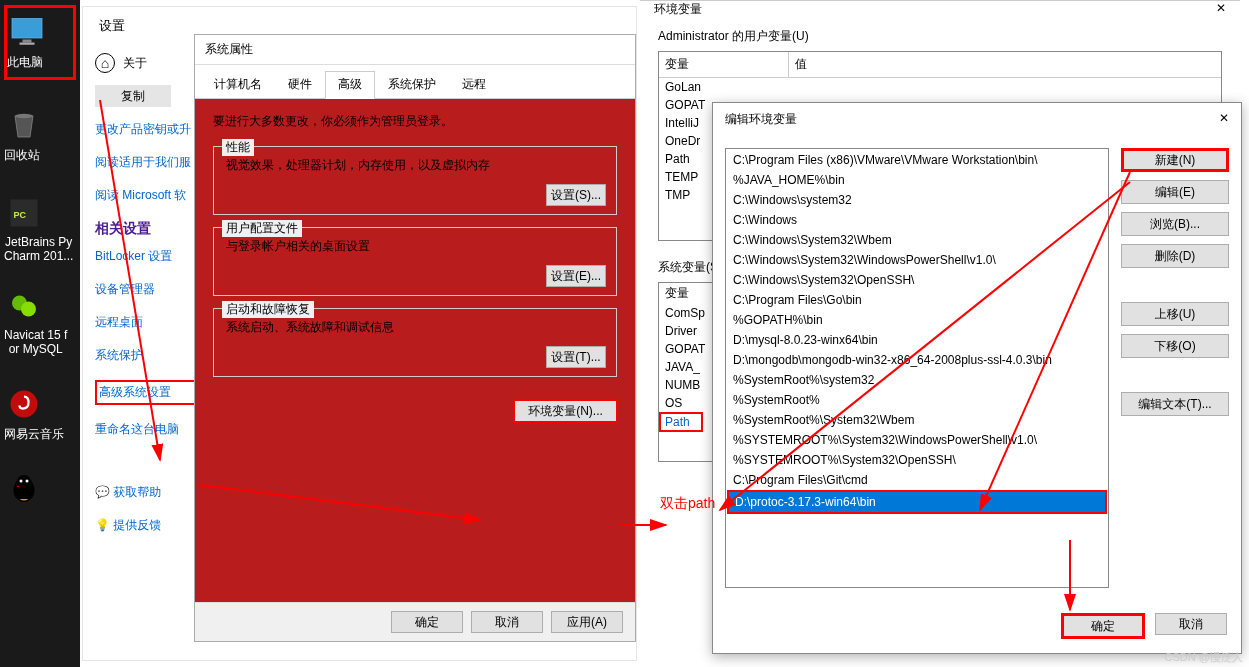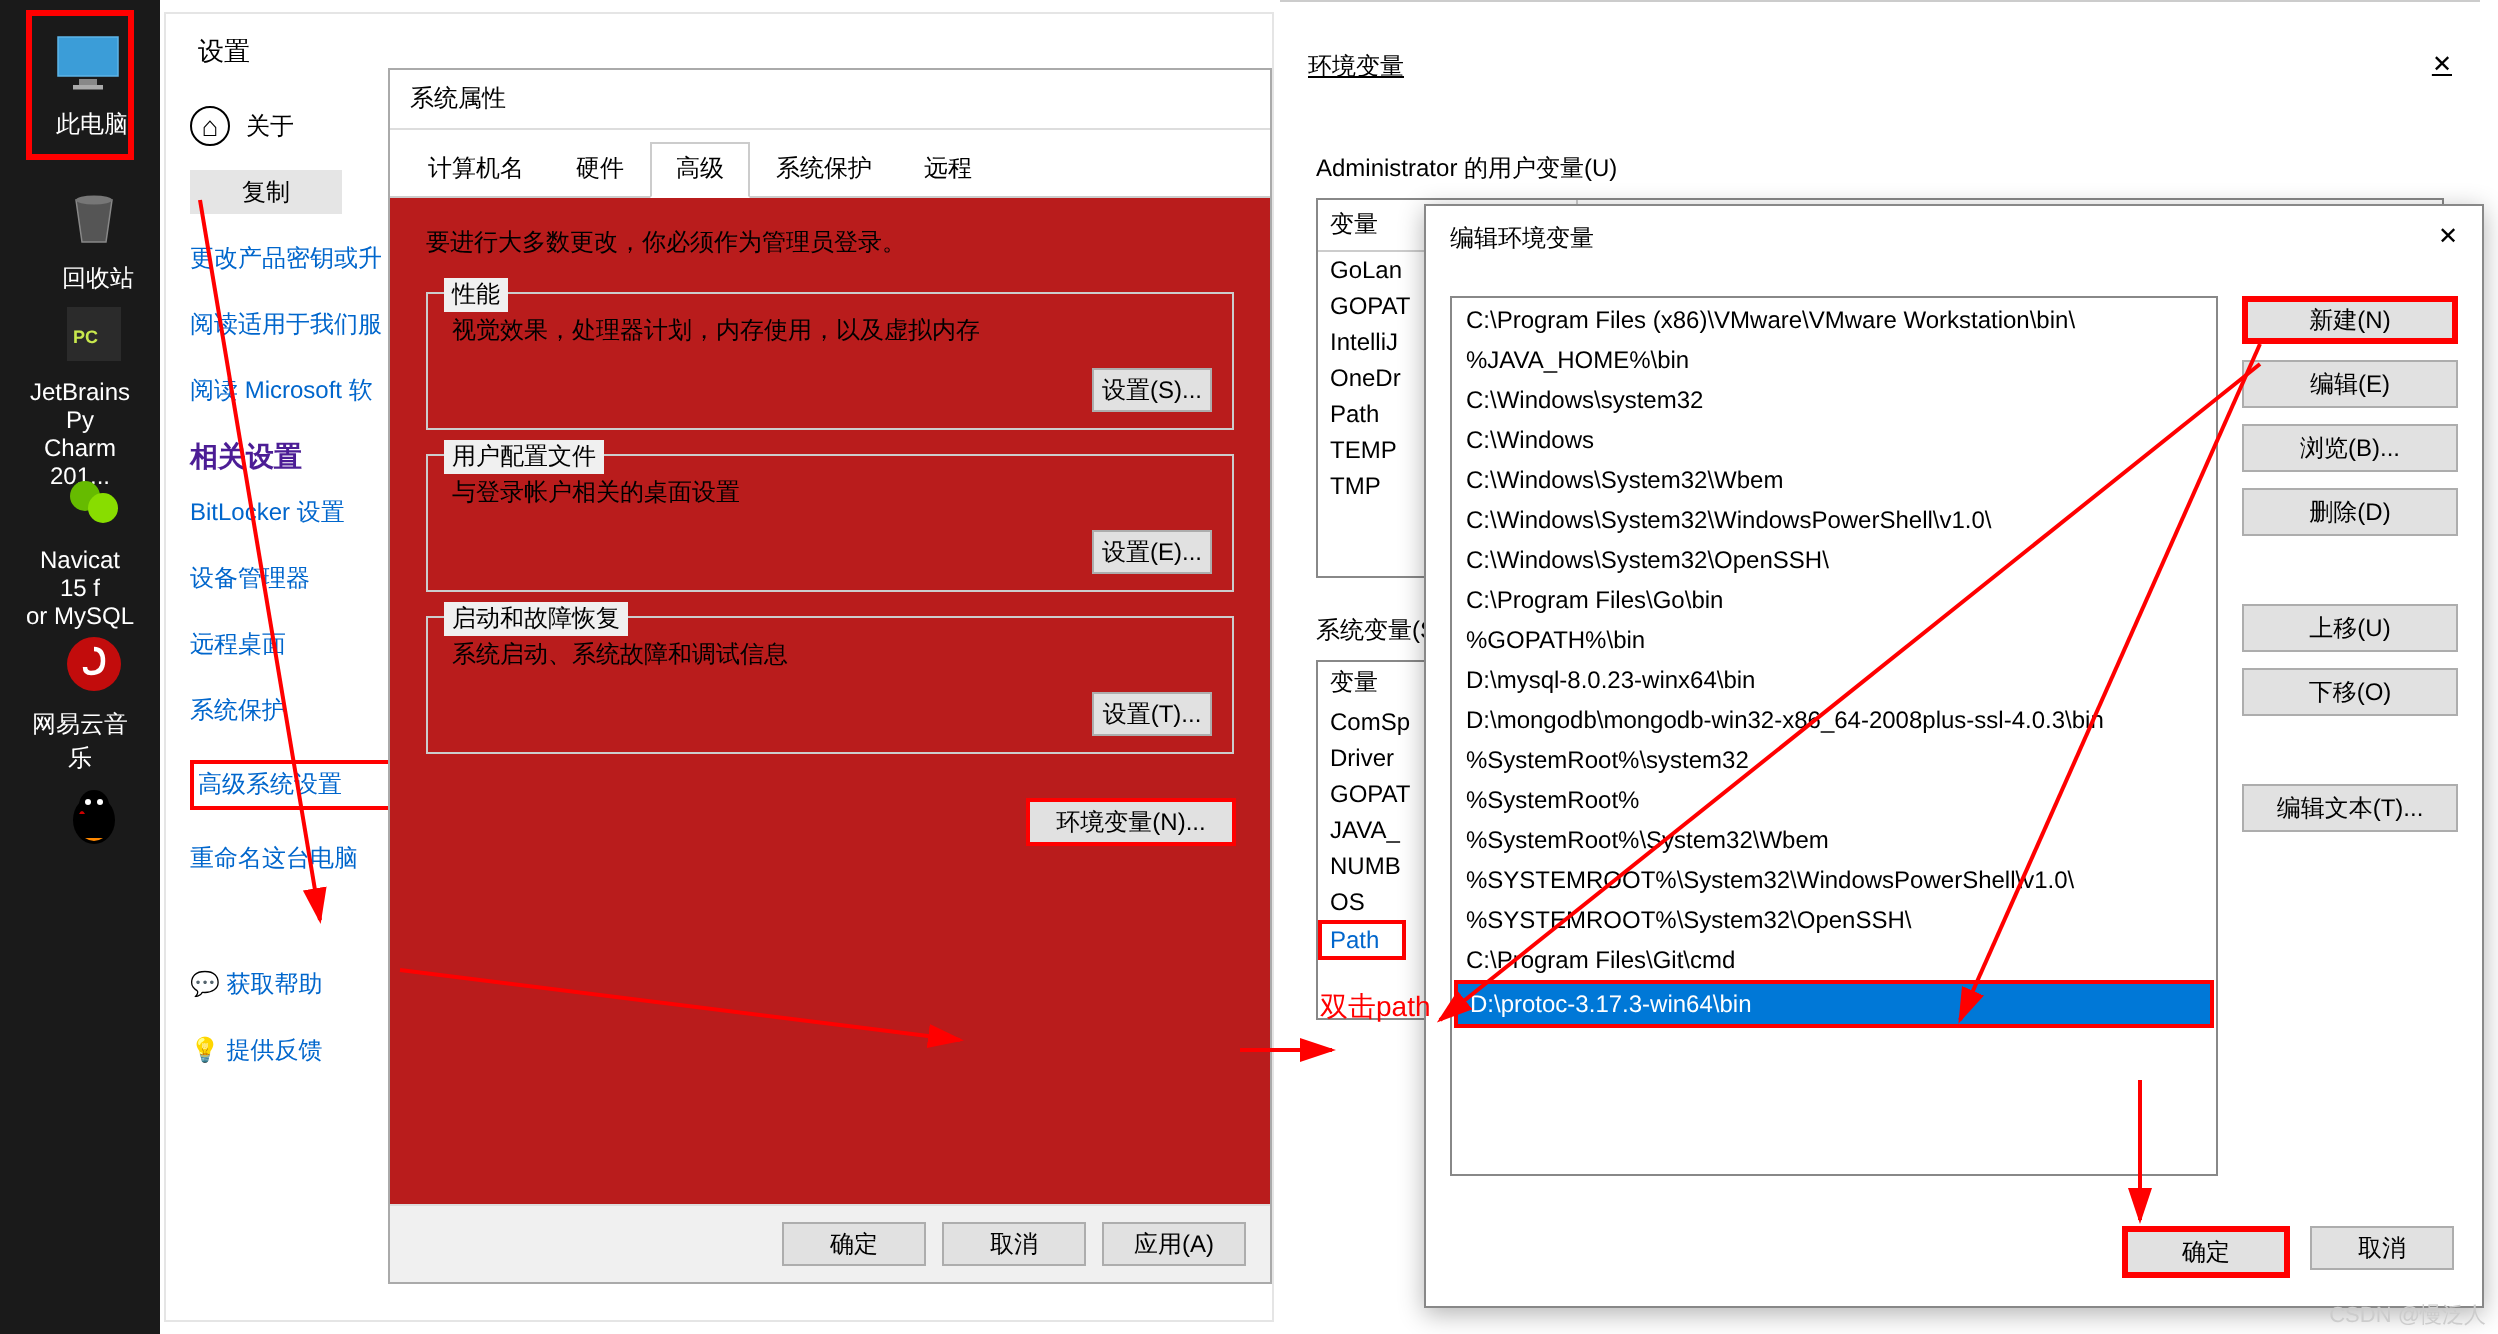--- a/index.html
+++ b/index.html
@@ -1,20 +1,20 @@
 <!DOCTYPE html>
 <html><head>
 <meta charset="utf-8">
 <style>
 * { box-sizing: border-box; margin: 0; padding: 0; font-family: "Microsoft YaHei", "Segoe UI", sans-serif; font-size: 12px; }
 body { width: 1249px; height: 667px; background: #fff; overflow: hidden; position: relative; }
 
 
 .desktop-bar { position: absolute; left: 0; top: 0; width: 80px; height: 667px; background: #1a1a1a; display: flex; flex-direction: column; align-items: center; padding-top: 5px; }
-.desktop-icon { width: 54px; height: 75px; display: flex; flex-direction: column; align-items: flex-end; justify-content: center; color: #fff; font-size: 11px; text-align: center; margin-bottom: 2px; }
+.desktop-icon { width: 72px; height: 75px; display: flex; flex-direction: column; align-items: flex-start; justify-content: center; color: #fff; font-size: 11px; text-align: center; margin-bottom: 18px; }
 .desktop-icon.redbox { border: 3px solid #ff0000; }
 .desktop-icon .ic { width: 40px; height: 36px; margin-bottom: 4px; display: flex; align-items: center; justify-content: center; }
 .ic svg { width: 36px; height: 36px; }
 
 
 .settings-win { position: absolute; left: 82px; top: 6px; width: 555px; height: 655px; background: #fff; border: 1px solid #e5e5e5; }
 .settings-title { padding: 10px 16px; font-size: 13px; }
 .settings-body { display: flex; padding: 0 12px; }
 .settings-left { width: 110px; padding-right: 8px; }
 .about-title { font-size: 24px; font-weight: 400; margin: 8px 0 12px; display: flex; align-items: center; }
@@ -34,21 +34,21 @@
 .sp-text { margin-bottom: 16px; }
 .sp-group { border: 1px solid #ccc; padding: 10px 12px 40px; margin-bottom: 12px; position: relative; }
 .sp-group-label { position: absolute; top: -8px; left: 8px; background: #f0f0f0; padding: 0 4px; font-size: 12px; }
 .sp-btn { position: absolute; right: 10px; bottom: 8px; width: 60px; height: 22px; background: #e1e1e1; border: 1px solid #adadad; cursor: pointer; }
 .envvar-btn { width: 105px; height: 24px; background: #e1e1e1; border: 2px solid #ff0000; cursor: pointer; margin-left: 300px; margin-top: 10px; }
 .sp-footer { display: flex; justify-content: flex-end; padding: 8px 12px; gap: 8px; background: #f0f0f0; border-top: 1px solid #ddd; position: absolute; bottom: 0; width: 100%; }
 .dlg-btn { width: 72px; height: 22px; background: #e1e1e1; border: 1px solid #adadad; cursor: pointer; }
 
 
 .envwin { position: absolute; left: 640px; top: 0; width: 600px; height: 645px; background: #fff; border-top: 1px solid #ccc; }
-.envwin-title { padding: 24px 14px; font-size: 13px; display:flex; justify-content:space-between;text-decoration:underline; }
+.envwin-title { padding: 0 14px; font-size: 13px; display:flex; justify-content:space-between; }
 .envwin-body { padding: 10px 18px; }
 .envwin-label { margin-bottom: 6px; }
 .env-table { border: 1px solid #888; height: 190px; }
 .env-table-head { display: flex; border-bottom: 1px solid #ccc; background: #fff; }
 .env-table-head div { padding: 4px 6px; border-right: 1px solid #ccc; }
 .env-table-head div:first-child { width: 130px; }
 .env-row { padding: 2px 6px; white-space: nowrap; overflow: hidden; }
 .path-row { border: 2px solid #ff0000; padding: 1px 4px; width: 44px; color: #0066cc; }
 .sys-sec-label { margin-top: 18px; margin-bottom: 6px; }
 

